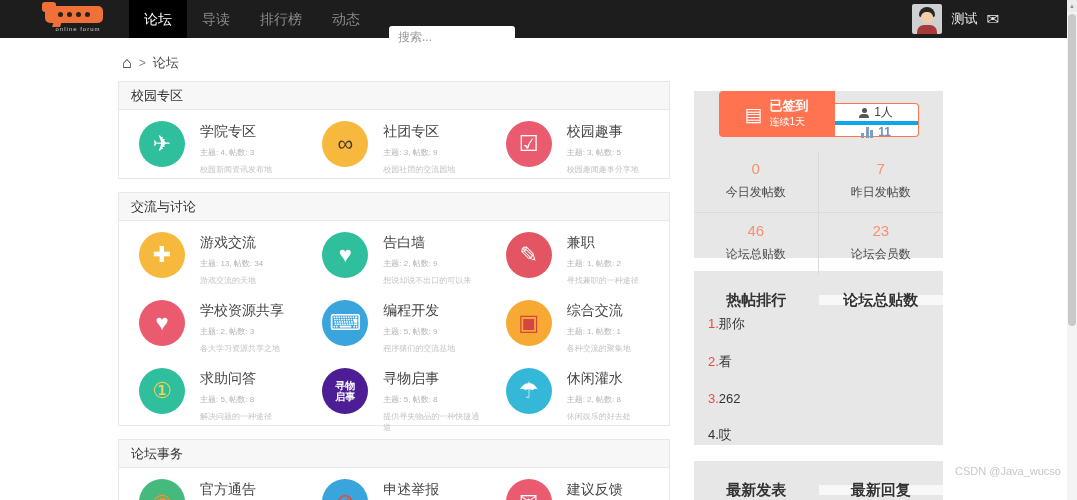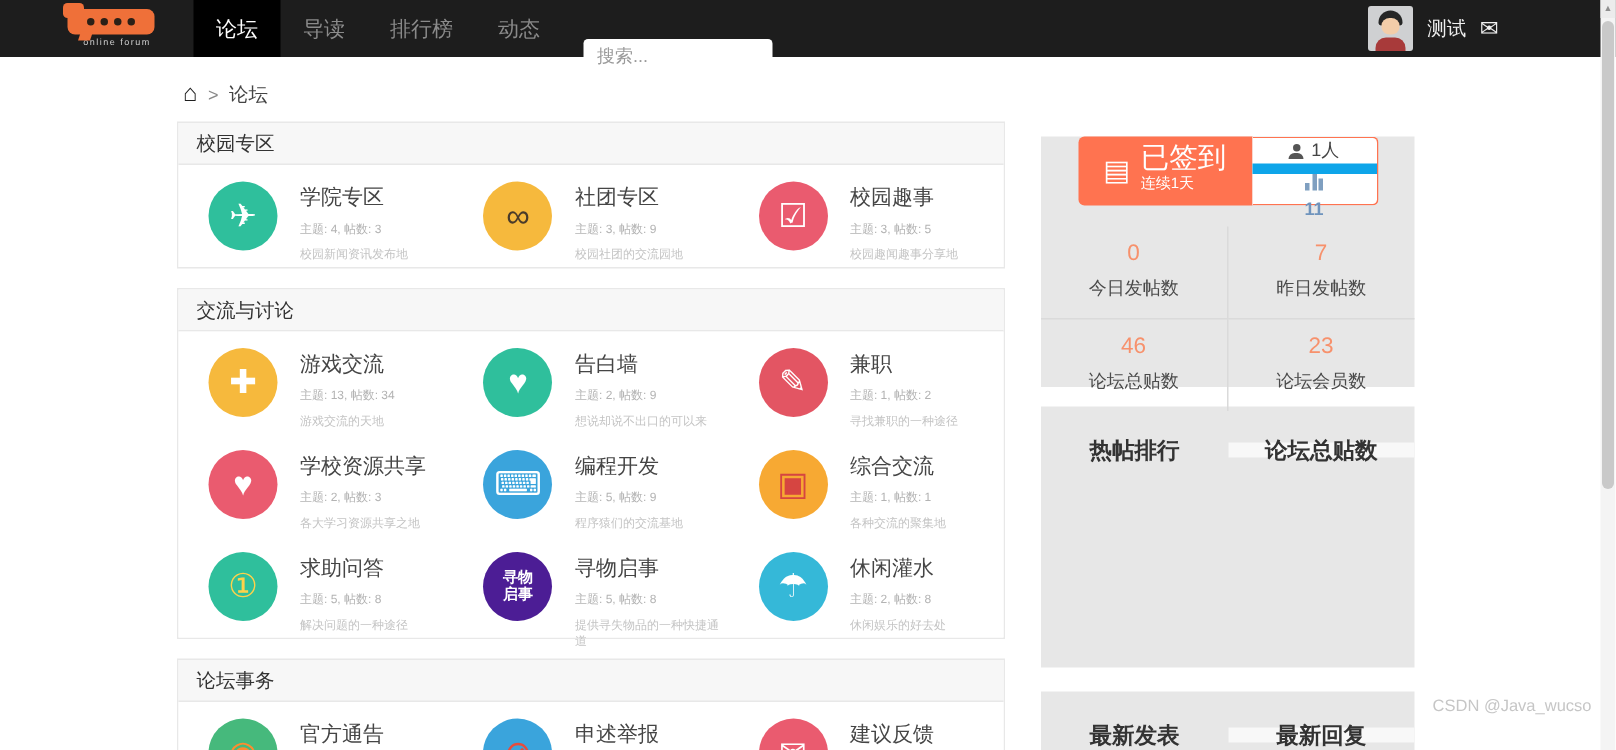--- a/index.html
+++ b/index.html
@@ -50,25 +50,25 @@
   .card-stats { font-size:8px; color:#b3b3b3; margin-top:6px; }
   .card-desc { font-size:8px; color:#c4c4c4; margin-top:6px; }
 
   
   .sidebar { position:absolute; left:694px; top:78px; width:249px; }
   .side-panel { background:#e7e7e7; }
   .panel-signin-stats { height:167px; margin-bottom:13px; }
   .signin { display:flex; width:200px; height:46px; margin:13px auto 0; cursor:pointer; }
   .signin-left { flex:0 0 116px; background:#ff7350; border-radius:4px 0 0 4px; color:#fff; display:flex; align-items:center; justify-content:center; gap:7px; }
   .signin-cal { font-size:19px; line-height:1; }
-  .signin-status { font-size:19px; font-weight:normal; line-height:14px; }
+  .signin-status { font-size:13px; font-weight:bold; line-height:14px; }
   .signin-streak { font-size:10px; font-weight:normal; margin-top:2px; }
-  .signin-right { flex:1; background:#fff; border:1px solid #ff7350; border-left:none; border-radius:0 4px 4px 0; display:flex; flex-direction:column; }
+  .signin-right { flex:1; background:#fff; border:1px solid #ff7350; border-left:none; border-radius:0 4px 4px 0; display:flex; flex-direction:column;margin-top:12px; }
   .signin-row { flex:1; display:flex; align-items:center; justify-content:center; gap:5px; font-size:12px; color:#444; }
-  .signin-row + .signin-row { border-top:7px solid #0ea5e9; color:#6f94bd; font-weight:bold;flex-direction:column; }
+  .signin-row + .signin-row { border-top:4px solid #0ea5e9; color:#6f94bd; font-weight:bold; }
   .person-icon { position:relative; width:10px; height:10px; display:inline-block; }
   .person-icon::before { content:""; position:absolute; left:2.5px; top:0; width:5px; height:5px; border-radius:50%; background:#555; }
   .person-icon::after { content:""; position:absolute; left:0; bottom:0; width:10px; height:4px; border-radius:5px 5px 0 0; background:#555; }
   .bars-icon { display:inline-flex; align-items:flex-end; gap:1.5px; height:11px; }
   .bars-icon i { display:block; width:3px; background:#7f9fc0; }
   .bars-icon i:nth-child(1){height:5px;} .bars-icon i:nth-child(2){height:11px;} .bars-icon i:nth-child(3){height:8px;}
   .stats-grid { display:flex; flex-wrap:wrap; margin-top:14px; }
   .stat { width:50%; text-align:center; padding:9px 0 11px; cursor:default; }
   .stat:nth-child(odd) { border-right:1px solid #dadada; }
   .stat:nth-child(-n+2) { border-bottom:1px solid #dadada; }
@@ -340,20 +340,34 @@
     <div class="stat-label">论坛会员数</div>
   </div>
       </div>
   </div>
 
   <div class="side-panel panel-hot">
     <div class="panel-tabs">
       <div class="panel-tab">热帖排行</div>
       <div class="panel-tab inactive">论坛总贴数</div>
     </div>
+    <div class="panel-list">
+        <div class="panel-item hot">
+    <span class="num">1.</span><span class="txt">那你</span>
+  </div>
+        <div class="panel-item hot">
+    <span class="num">2.</span><span class="txt">看</span>
+  </div>
+        <div class="panel-item hot">
+    <span class="num">3.</span><span class="txt">262</span>
+  </div>
+        <div class="panel-item">
+    <span class="num">4.</span><span class="txt">哎</span>
+  </div>
+      </div>
   </div>
 
   <div class="side-panel panel-latest">
     <div class="panel-tabs">
       <div class="panel-tab">最新发表</div>
       <div class="panel-tab inactive">最新回复</div>
     </div>
     <div class="panel-list"></div>
   </div>
 

